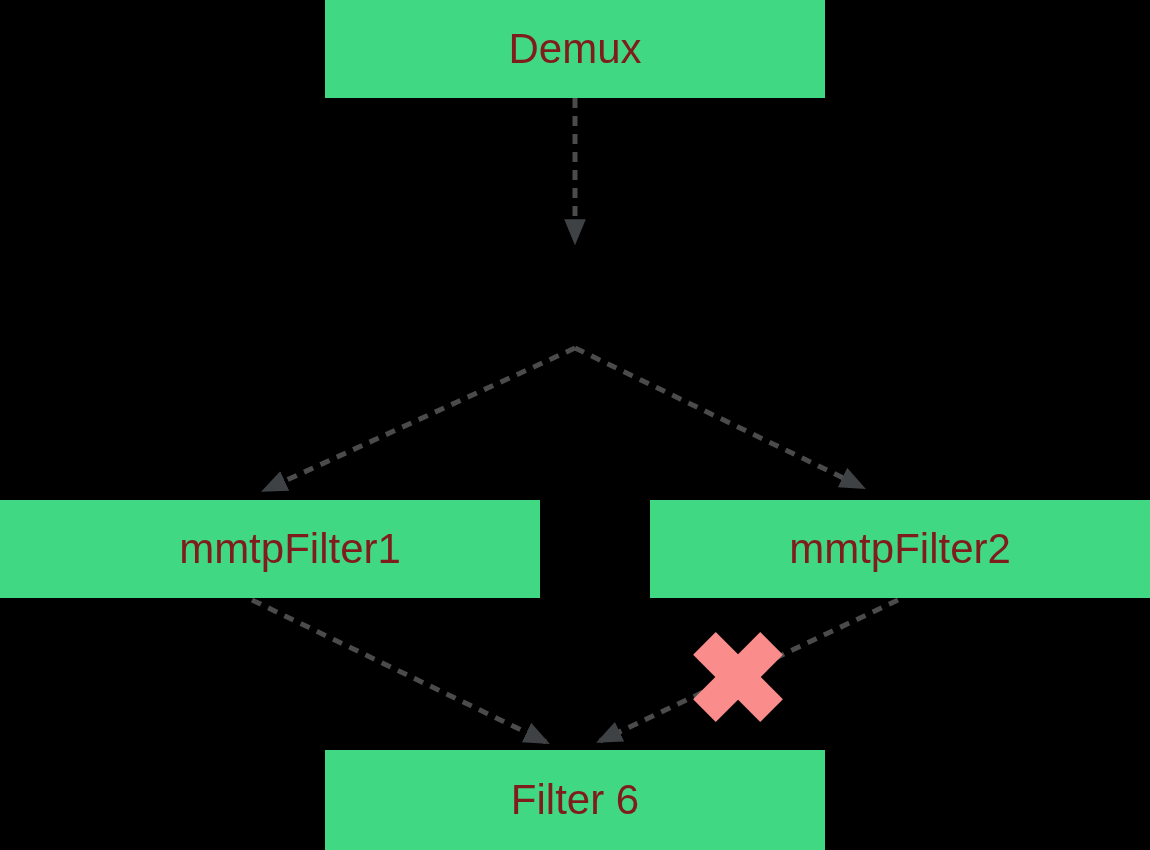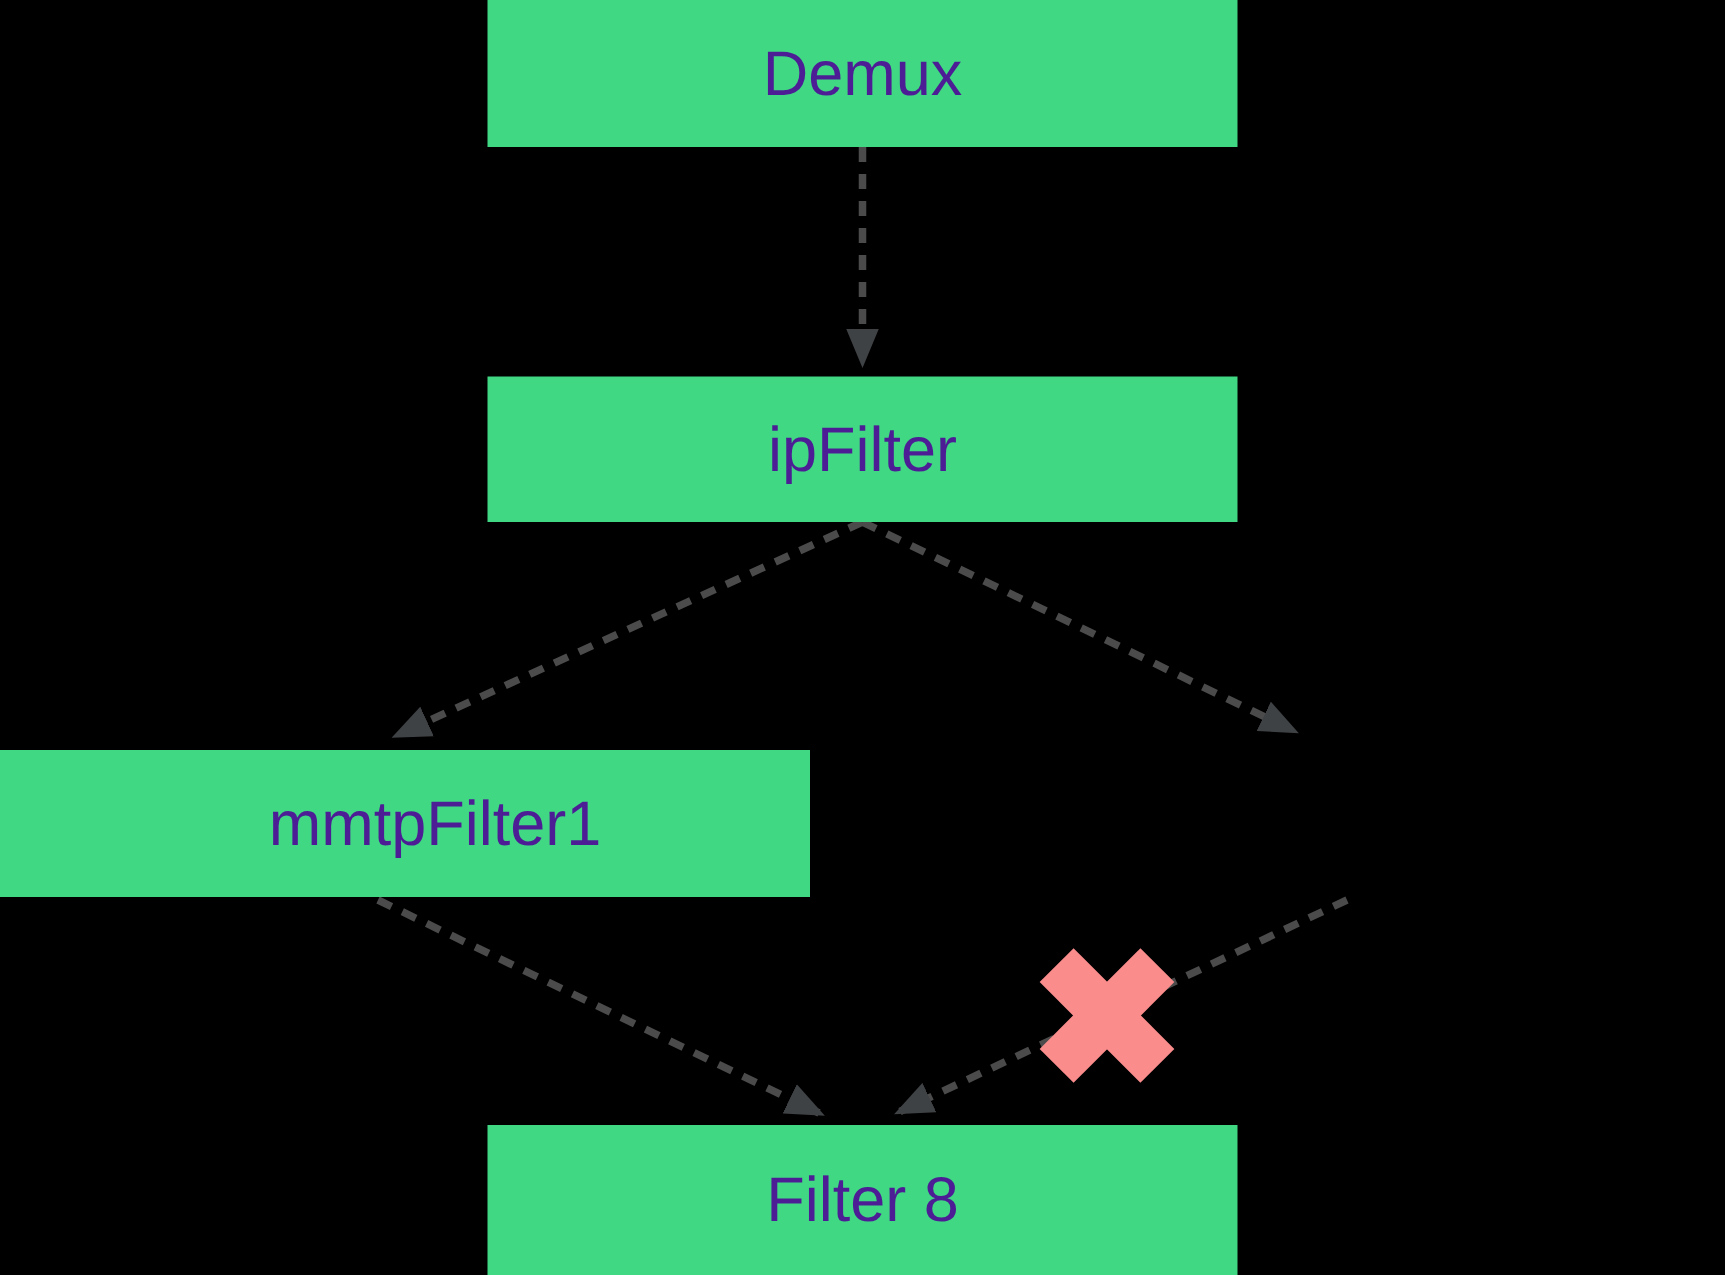--- a/index.html
+++ b/index.html
@@ -29,21 +29,21 @@
     fill: none;
     stroke-dasharray: 10 8;
   }
   .cross-bar {
     fill: #FA8C8C;
   }
   .node {
     position: absolute;
     height: 98px;
     background: #41D884;
-    color: #4c1d95;
+    color: #7f1d1d;
     display: flex;
     align-items: center;
     justify-content: center;
     font-size: 42px;
     font-weight: 400;
     z-index: 2;
     white-space: pre;
   }
   .node-demux     { left: 325px; top: 0;     width: 500px; }
   .node-ipfilter  { left: 325px; top: 251px; width: 500px; height: 97px; }
@@ -76,26 +76,26 @@
     <g transform="translate(738,677)">
       <rect class="cross-bar" x="-47.5" y="-16" width="95" height="32" transform="rotate(45)"></rect>
       <rect class="cross-bar" x="-47.5" y="-16" width="95" height="32" transform="rotate(-45)"></rect>
     </g>
   </svg>
 
   <div class="node node-demux">
     <span>Demux</span>
   </div>
 
-  <div class="node node-ipfilter">
-    <span>ipFilter</span>
-  </div>
 
   <div class="node node-mmtp1">
     <span>mmtpFilter1</span>
   </div>
 
+  <div class="node node-mmtp2">
+    <span>mmtpFilter2</span>
+  </div>
 
   <div class="node node-filter4">
-    <span>Filter 8</span>
+    <span>Filter 6</span>
   </div>
 
 </div>
 
 </body></html>

